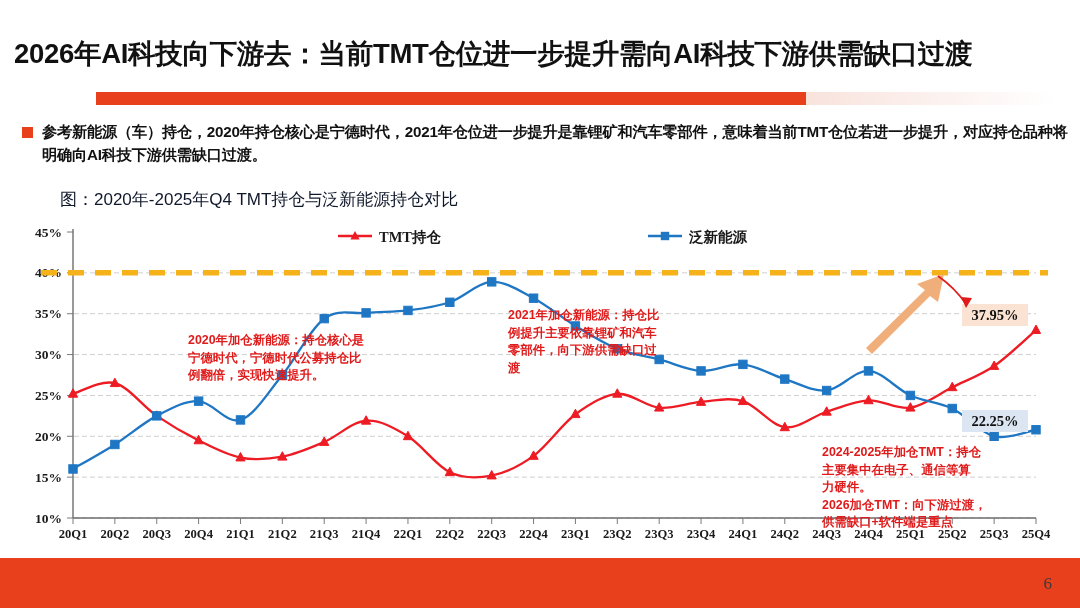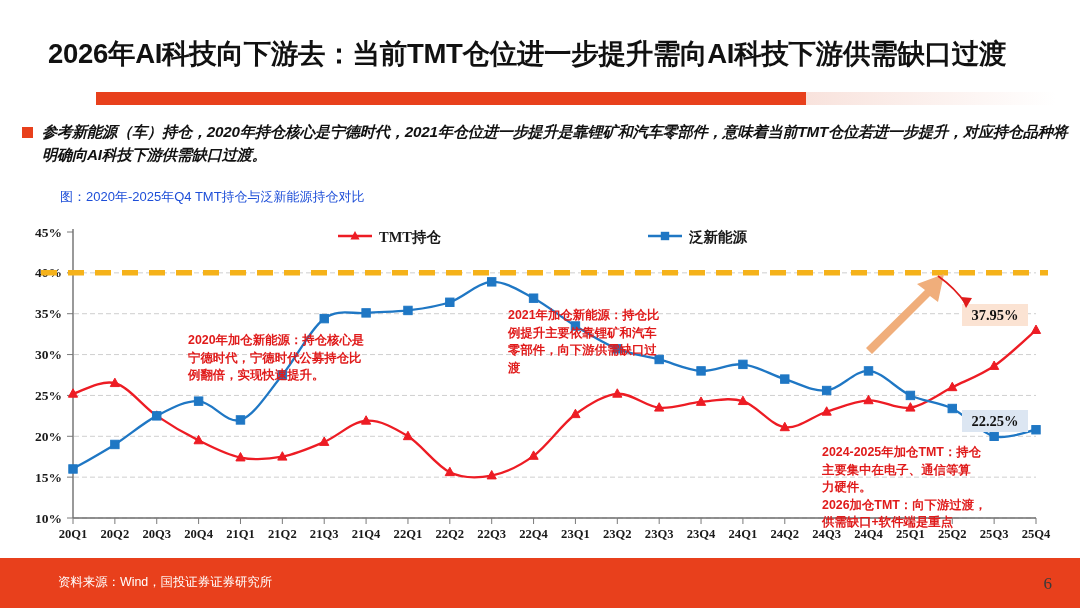--- a/index.html
+++ b/index.html
@@ -9,49 +9,49 @@
     background:#ffffff;
     font-family:"Liberation Sans","DejaVu Sans",sans-serif;
     position:relative; overflow:hidden;
   }
 
   
   .title-wrap { position:absolute; left:0; top:38px; width:1080px; }
   .slide-title {
     font-size:27.5px; font-weight:bold; color:#111111;
     letter-spacing:-0.3px; white-space:nowrap;
-    padding-left:48px; line-height:1.15;
+    padding-left:14px; line-height:1.15;
     font-family:"Liberation Sans","DejaVu Sans",sans-serif;
   }
   .title-rule {
     position:absolute; left:96px; top:92px;
     width:710px; height:13px; background:#E8401C;
   }
   .title-rule-fade {
     position:absolute; left:806px; top:92px;
     width:250px; height:13px;
     background:linear-gradient(90deg,#f6d9d1,#ffffff);
     opacity:.75;
   }
 
   
-  .bullet-block { position:absolute; left:22px; top:120px; width:1046px; display:flex;font-style:italic; }
+  .bullet-block { position:absolute; left:22px; top:120px; width:1046px; display:flex; }
   .bullet-square {
     width:11px; height:11px; background:#E8401C;
     margin-top:7px; margin-right:9px; flex:0 0 auto;
   }
   .bullet-text {
     font-size:15.2px; font-weight:bold; color:#111111;
     line-height:1.52; letter-spacing:-0.2px;
   }
 
   
   .chart-caption {
     position:absolute; left:60px; top:188px;
-    font-size:13px; color:#1d4ed8; letter-spacing:0px;
+    font-size:17px; color:#0f172a; letter-spacing:0px;
   }
 
   
   .chart-area { position:absolute; left:0; top:218px; width:988px; height:340px; }
   .chart-svg { display:block; }
 
   .ylab {
     font-family:"Liberation Serif","DejaVu Serif",serif;
     font-size:13.5px; font-weight:bold; fill:#1a1a1a;
   }
@@ -252,15 +252,14 @@
       <polygon points="966,90 961,79 972,80" fill="#E01B1B"></polygon>
       <text x="188" y="126" class="anno"><tspan x="188" dy="0">2020年加仓新能源：持仓核心是</tspan><tspan x="188" dy="17.5">宁德时代，宁德时代公募持仓比</tspan><tspan x="188" dy="17.5">例翻倍，实现快速提升。</tspan></text>
       <text x="508" y="101" class="anno"><tspan x="508" dy="0">2021年加仓新能源：持仓比</tspan><tspan x="508" dy="17.5">例提升主要依靠锂矿和汽车</tspan><tspan x="508" dy="17.5">零部件，向下游供需缺口过</tspan><tspan x="508" dy="17.5">渡</tspan></text>
       <text x="822" y="238" class="anno"><tspan x="822" dy="0">2024-2025年加仓TMT：持仓</tspan><tspan x="822" dy="17.5">主要集中在电子、通信等算</tspan><tspan x="822" dy="17.5">力硬件。</tspan><tspan x="822" dy="17.5">2026加仓TMT：向下游过渡，</tspan><tspan x="822" dy="17.5">供需缺口+软件端是重点</tspan></text>
     </svg>
 </div>
 
 <div class="footer-shape">
   <div class="footer-pink"></div>
   <div class="footer-red"></div>
-  <div class="footer-src">资料来源：Wind，国投证券证券研究所</div>
 </div>
 <div class="page-num">6</div>
 
 </body></html>

